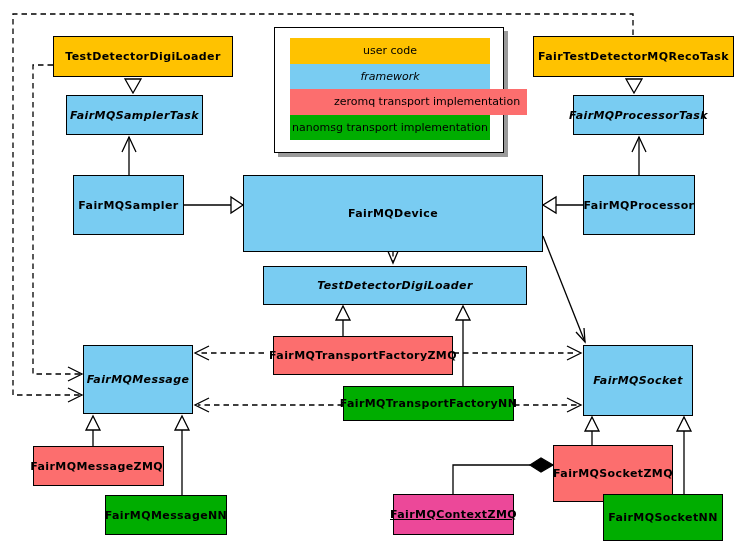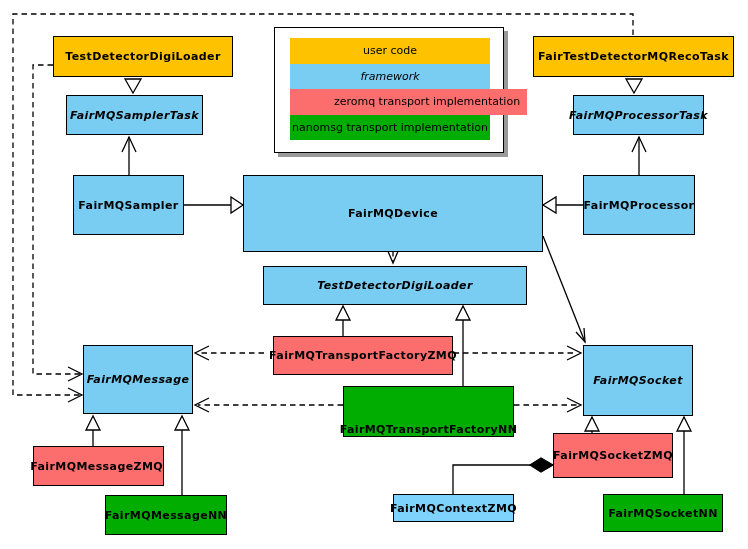--- a/index.html
+++ b/index.html
@@ -167,49 +167,49 @@
   </div>
 
   <div class="node abstract" style="left: 263px; top: 266px; width: 264px; height: 39px; background-color: rgb(121, 204, 242);">
     <span>TestDetectorDigiLoader</span>
   </div>
 
   <div class="node" style="left: 264px; top: 336px; width: 180px; height: 39px; background-color: rgb(252, 110, 110); margin-left: 9px;">
     <span>FairMQTransportFactoryZMQ</span>
   </div>
 
-  <div class="node" style="left: 343px; top: 386px; width: 171px; height: 51px; background-color: rgb(0, 173, 0); align-items: flex-end;">
+  <div class="node" style="left: 343px; top: 386px; width: 171px; height: 35px; background-color: rgb(0, 173, 0);">
     <span>FairMQTransportFactoryNN</span>
   </div>
 
   <div class="node abstract" style="left: 83px; top: 345px; width: 110px; height: 69px; background-color: rgb(121, 204, 242); text-align: center;">
     <span>FairMQMessage</span>
   </div>
 
   <div class="node abstract" style="left: 583px; top: 345px; width: 110px; height: 71px; background-color: rgb(121, 204, 242);">
     <span>FairMQSocket</span>
   </div>
 
   <div class="node" style="left: 33px; top: 446px; width: 131px; height: 40px; background-color: rgb(252, 110, 110); justify-content: flex-end;">
     <span>FairMQMessageZMQ</span>
   </div>
 
   <div class="node" style="left: 105px; top: 495px; width: 122px; height: 40px; background-color: rgb(0, 173, 0);">
     <span>FairMQMessageNN</span>
   </div>
 
-  <div class="node" style="left: 393px; top: 494px; width: 121px; height: 28px; background-color: #7dd3fc;">
+  <div class="node" style="left: 393px; top: 494px; width: 121px; height: 41px; background-color: #ec4899; text-decoration: underline;">
     <span>FairMQContextZMQ</span>
   </div>
 
-  <div class="node" style="left: 553px; top: 433px; width: 120px; height: 45px; background-color: rgb(252, 110, 110);">
+  <div class="node" style="left: 553px; top: 445px; width: 120px; height: 57px; background-color: rgb(252, 110, 110);">
     <span>FairMQSocketZMQ</span>
   </div>
 
-  <div class="node" style="left: 603px; top: 494px; width: 120px; height: 38px; background-color: rgb(0, 173, 0);">
+  <div class="node" style="left: 603px; top: 494px; width: 120px; height: 47px; background-color: rgb(0, 173, 0);">
     <span>FairMQSocketNN</span>
   </div>
 
   <div class="legend">
     <div class="legend-swatch" style="background-color: rgb(255, 194, 0);">
       <span>user code</span>
     </div>
     <div class="legend-swatch" style="background-color: rgb(121, 204, 242); font-style: italic;">
       <span>framework</span>
     </div>

